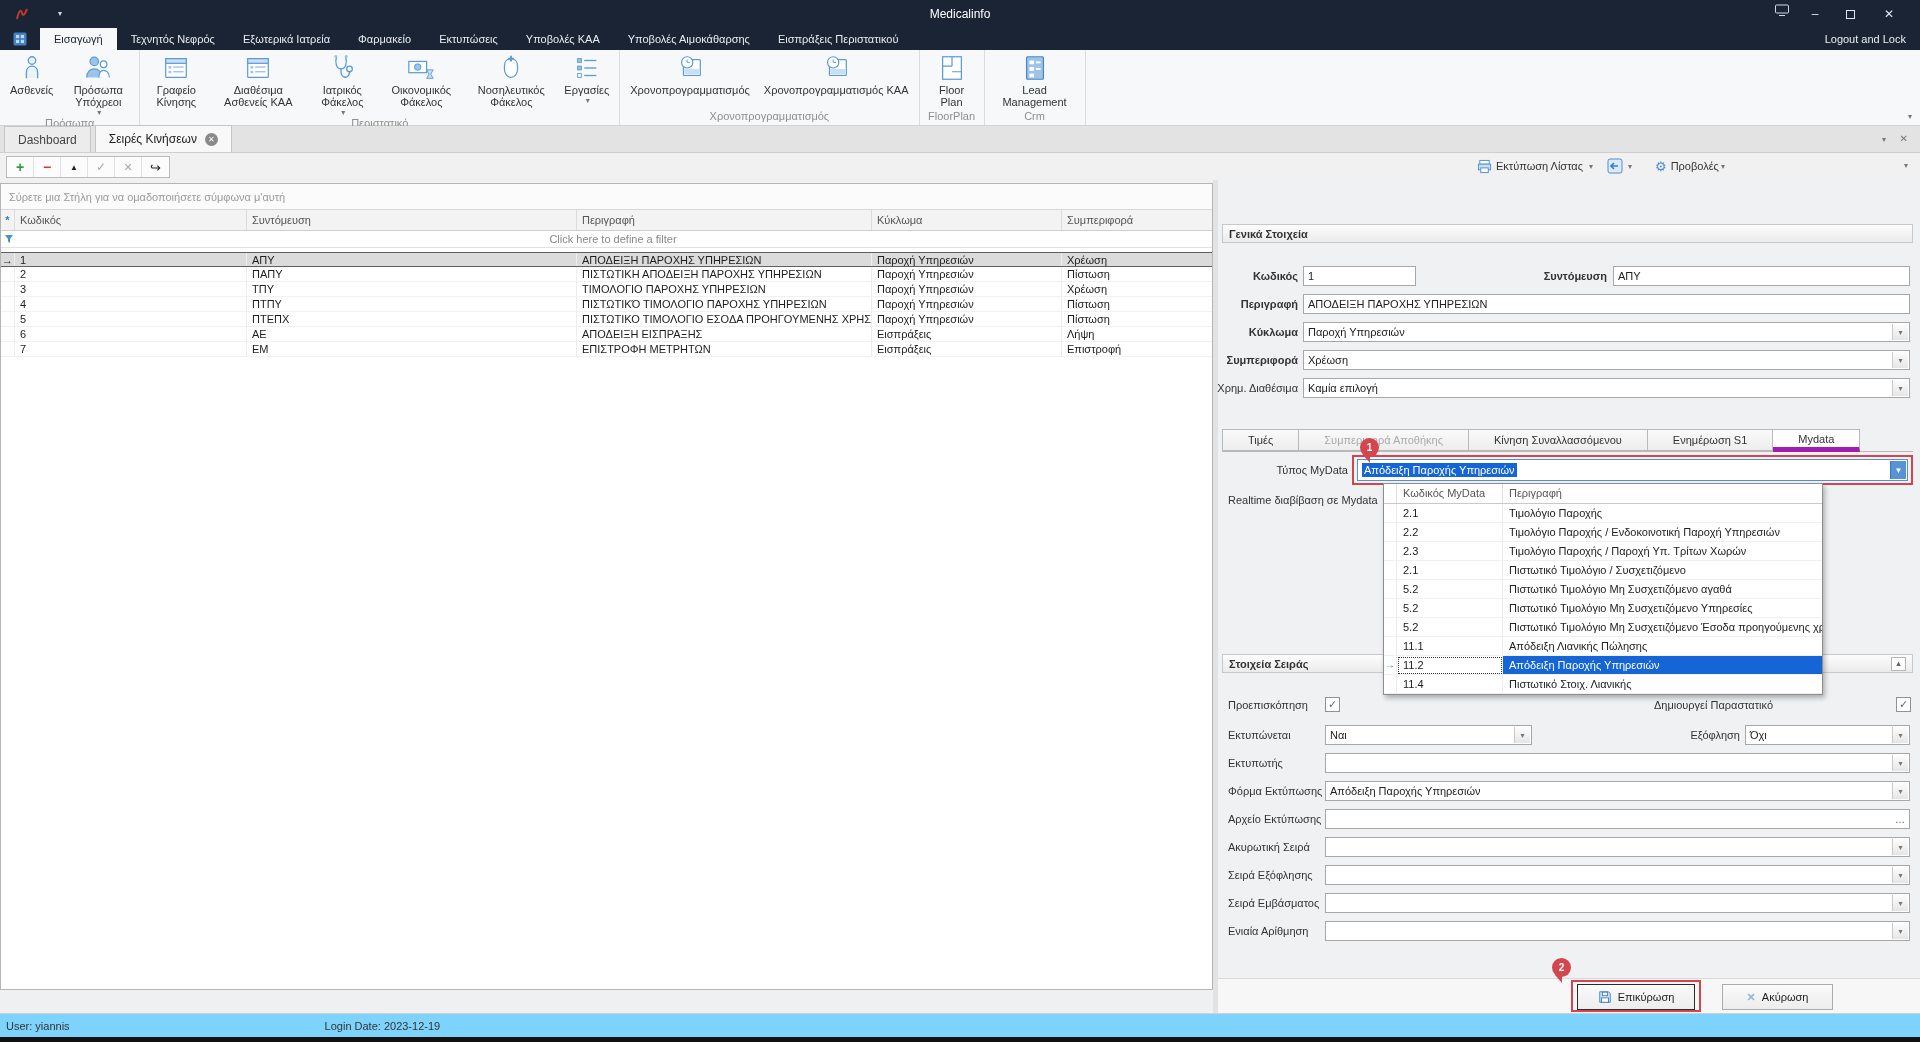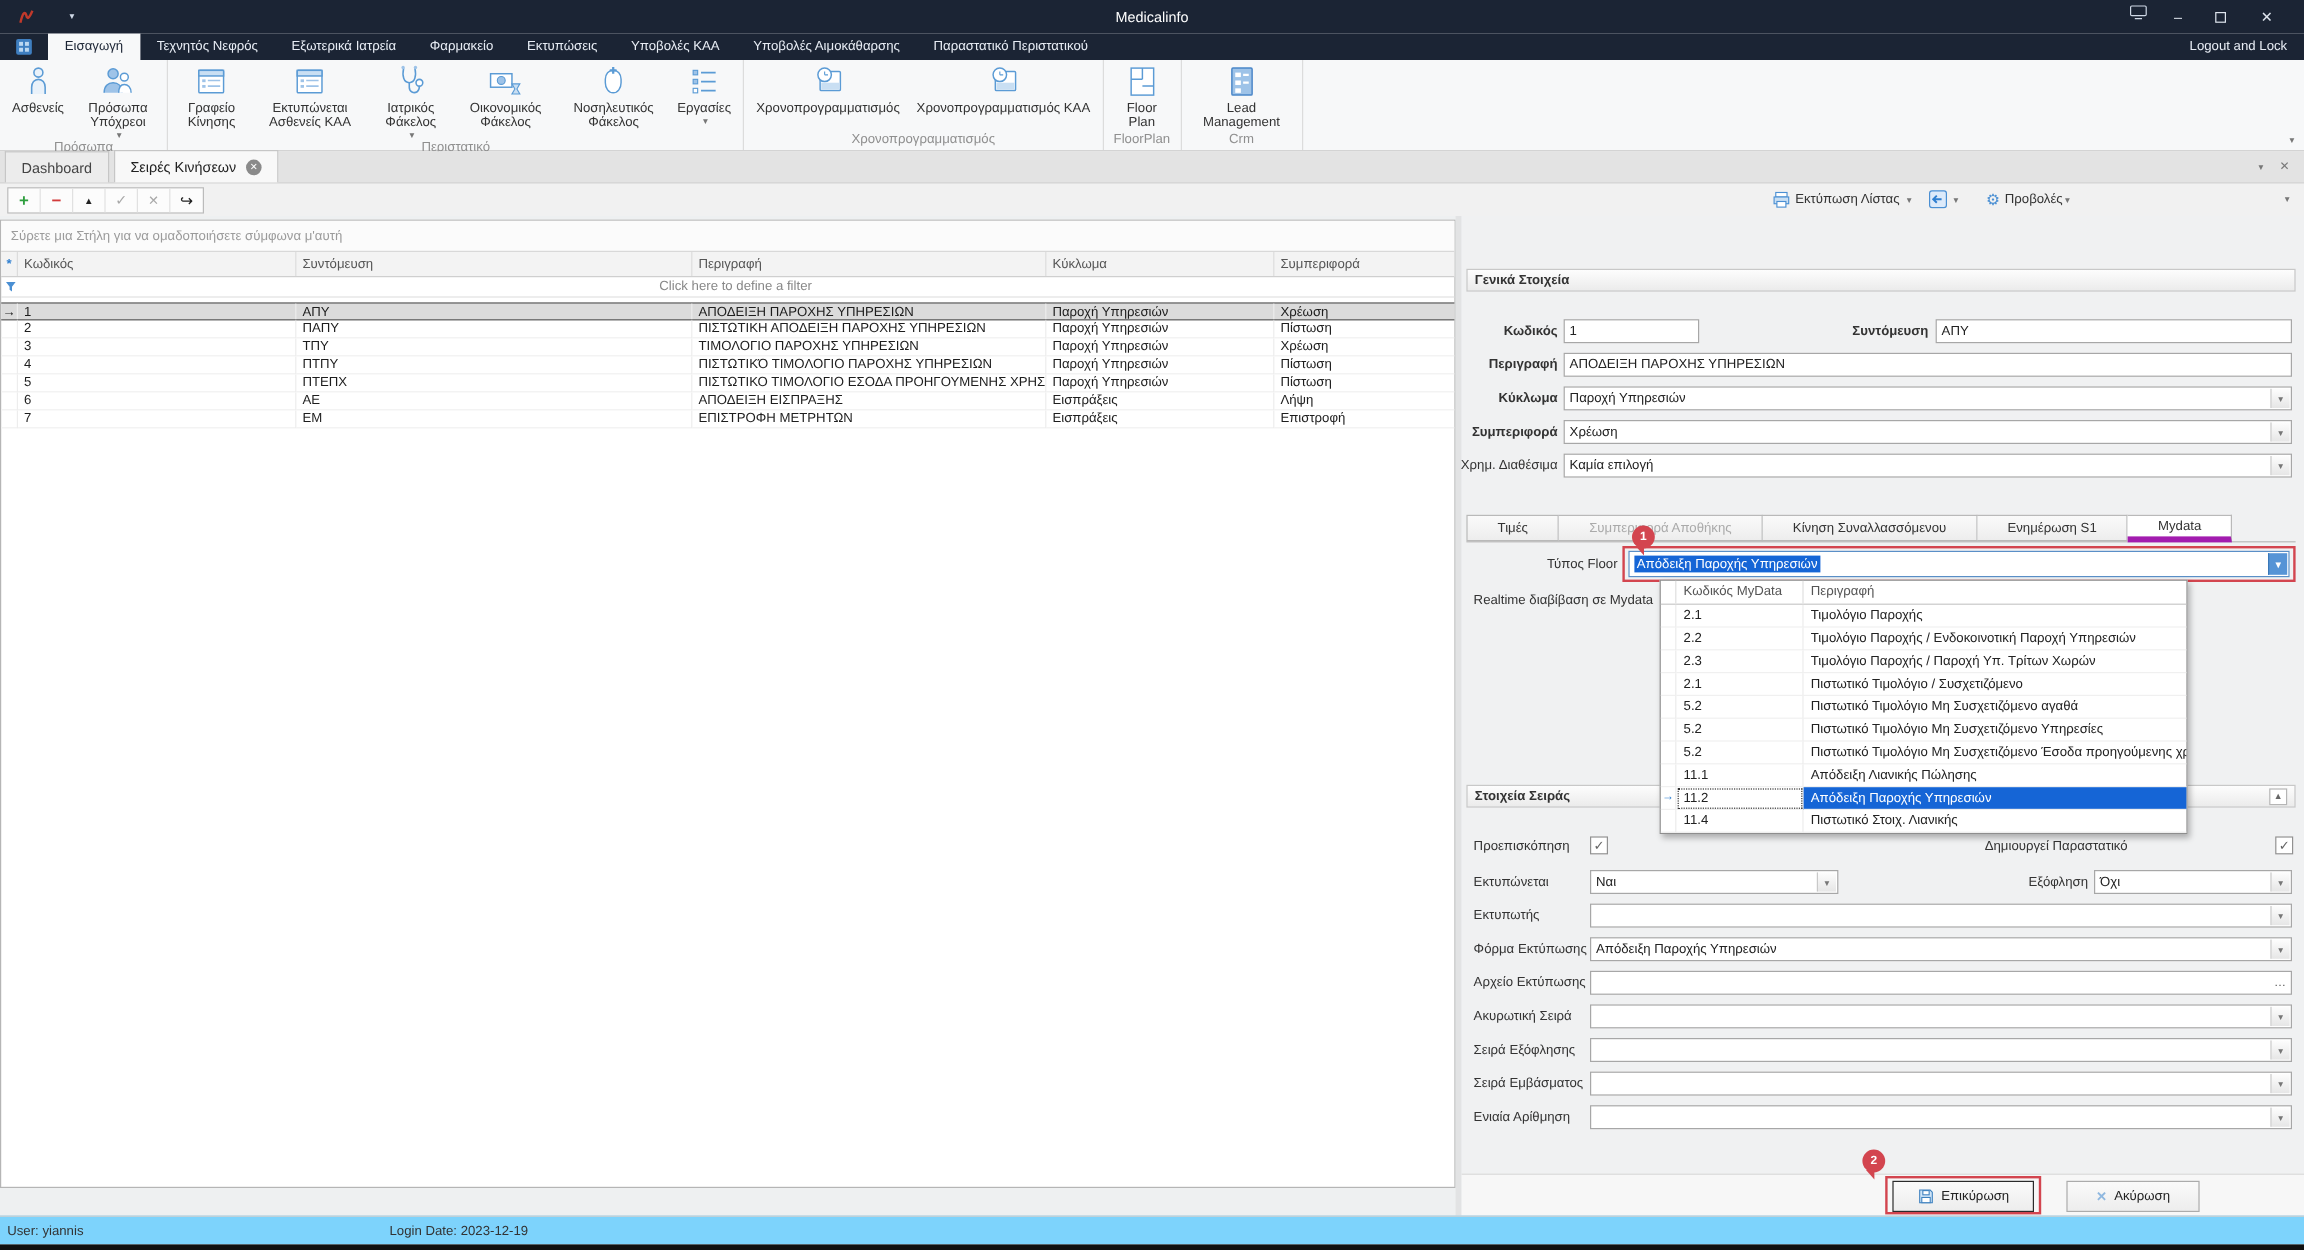--- a/index.html
+++ b/index.html
@@ -123,21 +123,21 @@
           <rect x="12" y="12" width="4" height="4" fill="#bcd7f0"></rect>
         </svg>
     </span>
     <div class="rtab active">Εισαγωγή</div>
     <div class="rtab">Τεχνητός Νεφρός</div>
     <div class="rtab">Εξωτερικά Ιατρεία</div>
     <div class="rtab">Φαρμακείο</div>
     <div class="rtab">Εκτυπώσεις</div>
     <div class="rtab">Υποβολές ΚΑΑ</div>
     <div class="rtab">Υποβολές Αιμοκάθαρσης</div>
-    <div class="rtab">Παραστατικό Περιστατικού</div>
+    <div class="rtab">Εισπράξεις Περιστατικού</div>
     <div class="logout">Logout and Lock</div>
   </div>
 
   <div class="ab ribbonbody">
     <div class="rgroup">
       <div class="rbtns">
         <div class="rbtn">
           <svg width="30" height="30" viewBox="0 0 32 32">
               <circle cx="16" cy="8" r="4" fill="#eaf2fa" stroke="#5b9bd5" stroke-width="1.4"></circle>
               <path d="M10 27v-6c0-4 2.5-7 6-7s6 3 6 7v6" fill="#eaf2fa" stroke="#5b9bd5" stroke-width="1.4"></path>
@@ -172,21 +172,21 @@
         </div>
         <div class="rbtn">
           <svg width="30" height="30" viewBox="0 0 32 32">
               <rect x="5" y="6" width="22" height="20" rx="1" fill="#fff" stroke="#5b9bd5" stroke-width="1.3"></rect>
               <rect x="5" y="6" width="22" height="5" fill="#c9dff3" stroke="#5b9bd5" stroke-width="1.3"></rect>
               <rect x="8" y="14" width="3" height="2.5" fill="#9ec3e8"></rect>
               <line x1="13" y1="15" x2="24" y2="15" stroke="#9ec3e8" stroke-width="1.5"></line>
               <rect x="8" y="19" width="3" height="2.5" fill="#9ec3e8"></rect>
               <line x1="13" y1="20" x2="24" y2="20" stroke="#9ec3e8" stroke-width="1.5"></line>
             </svg>
-          <span class="cap" style="max-width:84px">Εκτυπώνεται Ασθενείς ΚΑΑ</span>
+          <span class="cap" style="max-width:84px">Διαθέσιμα Ασθενείς ΚΑΑ</span>
         </div>
         <div class="rbtn">
           <svg width="30" height="30" viewBox="0 0 32 32">
               <path d="M10 4c-1.5 7 0 13 5 13s6.5-6 5-13" fill="none" stroke="#5b9bd5" stroke-width="1.4"></path>
               <path d="M15 17v4c0 4 4 6 7 4 2-1.3 2-3 2-5" fill="none" stroke="#5b9bd5" stroke-width="1.4"></path>
               <circle cx="24" cy="17" r="3" fill="#fff" stroke="#5b9bd5" stroke-width="1.4"></circle>
               <circle cx="9.5" cy="3.5" r="1.5" fill="#9ec3e8"></circle>
               <circle cx="20.5" cy="3.5" r="1.5" fill="#9ec3e8"></circle>
             </svg>
           <span class="cap" style="max-width:56px">Ιατρικός Φάκελος</span>
@@ -443,21 +443,21 @@
   <div class="dettabs">
     <div class="det-tab">Τιμές</div>
     <div class="det-tab disabled">Συμπεριφορά Αποθήκης</div>
     <div class="det-tab">Κίνηση Συναλλασσόμενου</div>
     <div class="det-tab">Ενημέρωση S1</div>
     <div class="det-tab active">Mydata</div>
   </div>
 
   <div class="badge" style="left:1360px;top:438px">1</div>
   <div class="redbox" style="left:1352px;top:455px;width:561px;height:30px"></div>
-  <span class="ab lbl" style="top:464px;right:572px">Τύπος Floor</span>
+  <span class="ab lbl" style="top:464px;right:572px">Τύπος MyData</span>
   <div class="tbox" style="left:1357px;top:459px;width:551px;height:22px;border-color:#5a8fc7">
     <span class="selblue">Απόδειξη Παροχής Υπηρεσιών</span>
     <span class="arr" style="background:#5694d6;border-left:1px solid #3a78b8;color:#fff">▼</span>
   </div>
   <span class="ab lbl" style="left:1228px;top:494px">Realtime διαβίβαση σε Mydata</span>
 
   <div class="popup">
     <div class="p-cols p-header">
       <div class="pc"></div>
       <div class="pc">Κωδικός MyData</div>

